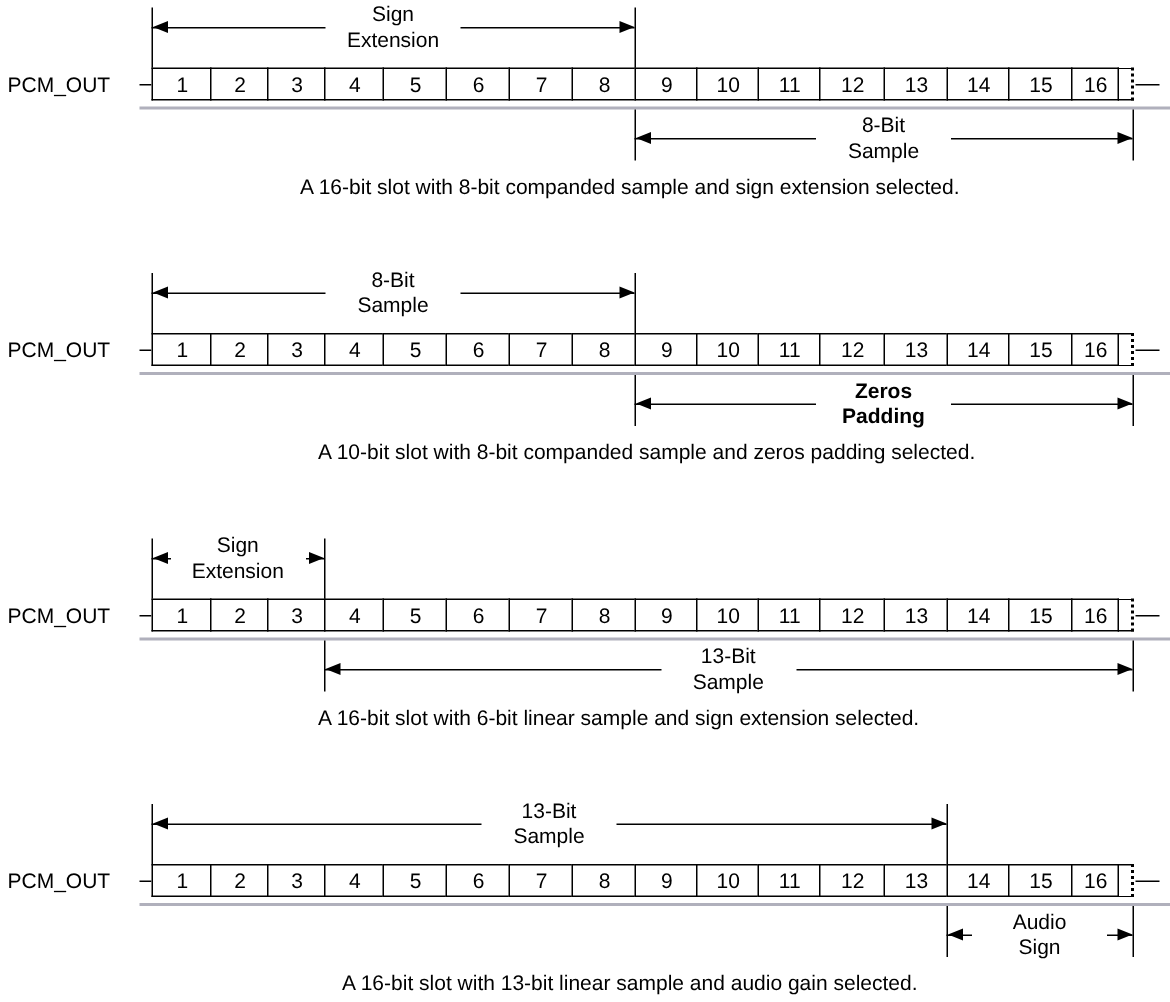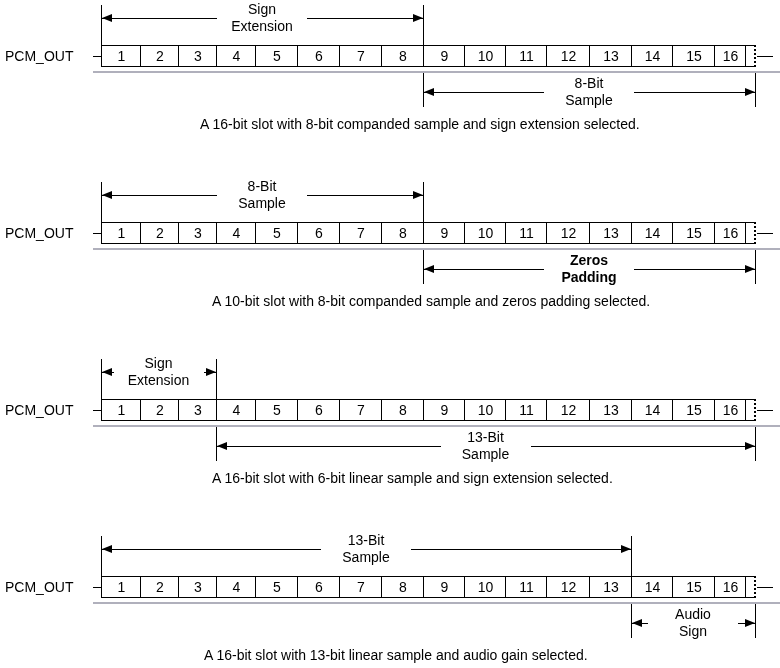--- a/index.html
+++ b/index.html
@@ -175,14 +175,14 @@
     </div>
     <div class="vl" style="left: 631px; top: 604px; height: 34px;"></div>
     <div class="vl" style="left: 755px; top: 604px; height: 34px;"></div>
     <div class="hl" style="left: 631px; top: 623px; width: 124px;"></div>
     <div class="arrL" style="left: 632px; top: 619px; transform: scaleX(-1); border-right: none; border-left: 10px solid rgb(0, 0, 0);"></div>
     <div class="arrR" style="left: 745px; top: 619px;"></div>
     <div class="ctext" style="left: 648px; top: 606px; width: 82px;">
       <div>Audio</div>
       <div>Sign</div>
     </div>
-    <div class="cap" style="left: 204px; top: 647px; text-align: center;">A 16-bit slot with 13-bit linear sample and audio gain selected.</div>
+    <div class="cap" style="left: 228px; top: 647px; text-align: center;">A 16-bit slot with 13-bit linear sample and audio gain selected.</div>
   </div>
 
 </body></html>

